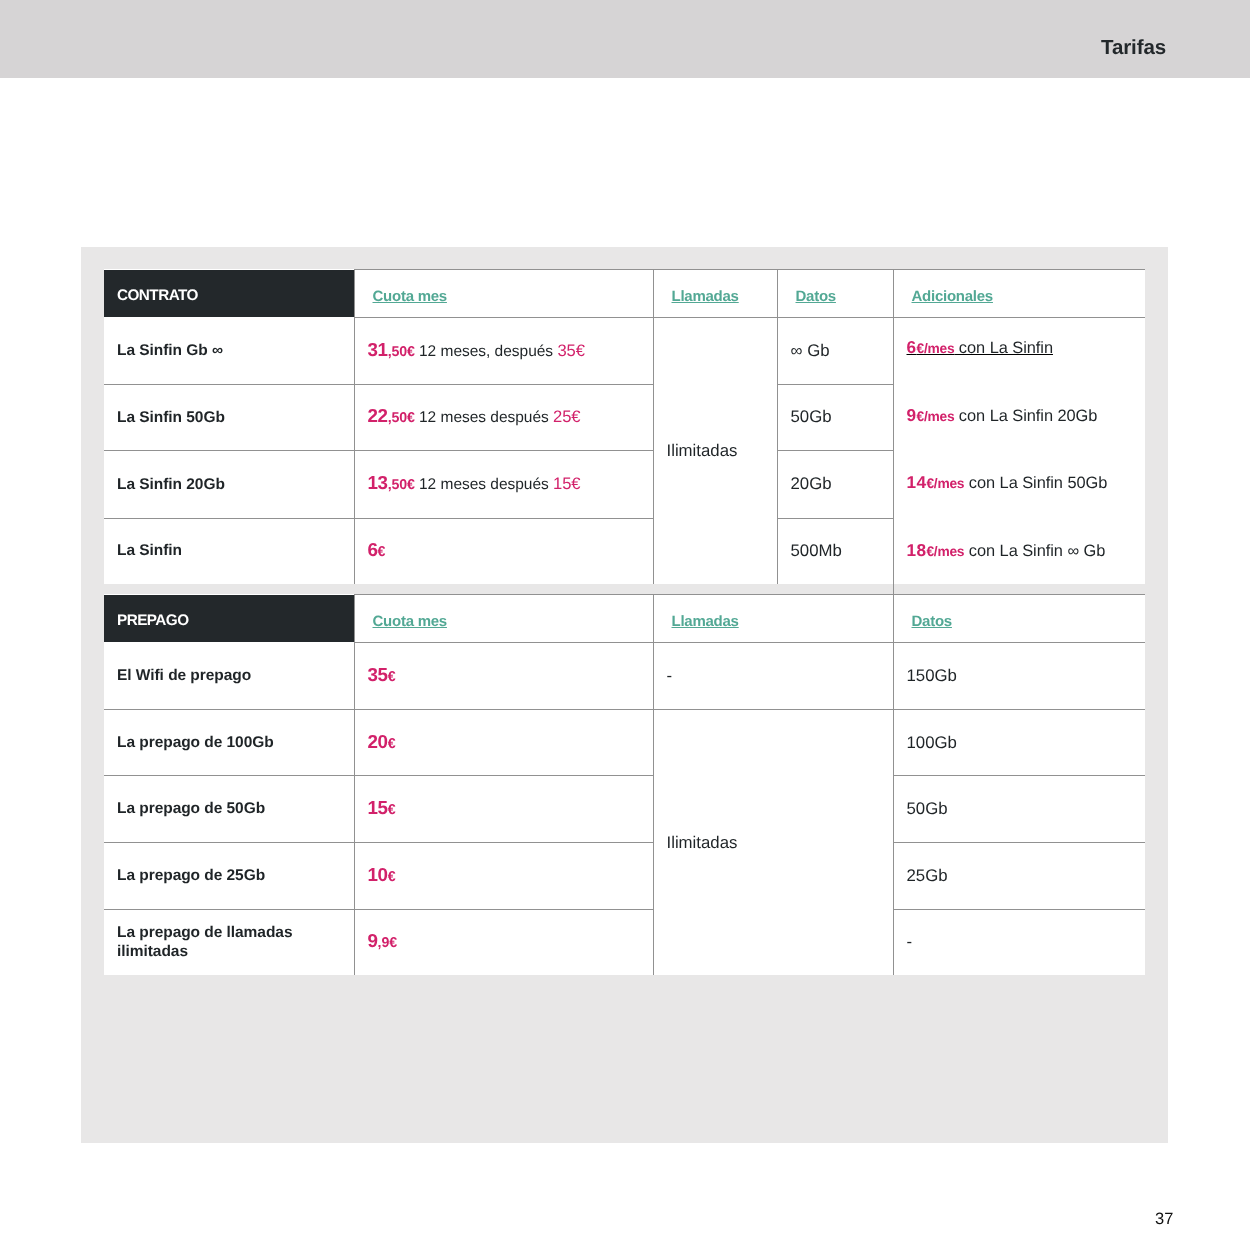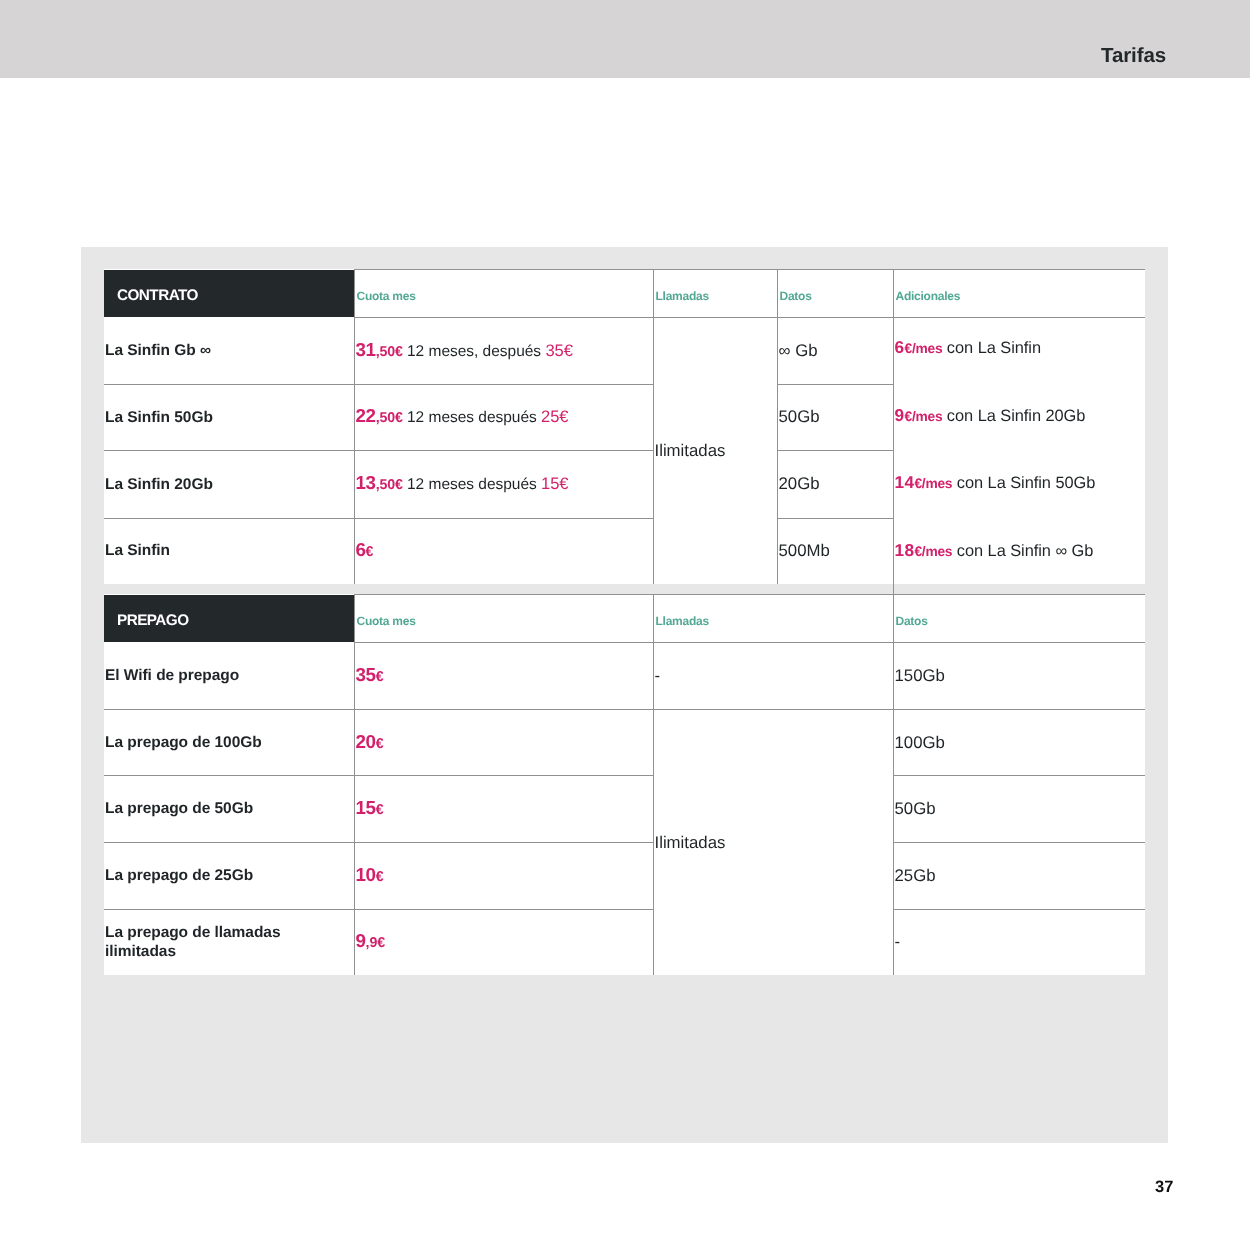--- a/index.html
+++ b/index.html
@@ -2,56 +2,56 @@
 <html><head>
 <meta charset="utf-8">
 <title>Tarifas</title>
 <style>
   html,body{margin:0;padding:0;}
   body{width:1250px;height:1249px;background:#ffffff;
        font-family:"Liberation Sans",sans-serif;position:relative;overflow:hidden;
        -webkit-font-smoothing:antialiased;text-rendering:geometricPrecision;
        transform:translateZ(0);}
   .banner{position:absolute;left:0;top:0;width:1250px;height:78px;background:#d6d4d5;}
-  .banner-title{position:absolute;left:1101px;top:44px;font-size:20.5px;font-weight:bold;
+  .banner-title{position:absolute;left:1101px;top:36px;font-size:20.5px;font-weight:bold;
                 color:#23282b;line-height:24px;letter-spacing:-0.1px;}
   .panel{position:absolute;left:81px;top:247px;width:1087px;height:896px;background:#e8e7e7;}
 
   .tbl{position:absolute;left:104px;width:1041px;border-collapse:collapse;
        table-layout:fixed;background:#ffffff;}
   .tbl td,.tbl th{padding:0;text-align:left;vertical-align:middle;border:0 solid #919191;}
 
   
   .tbl th.hdr-dark{background:#23282b;color:#ffffff;font-size:15.3px;font-weight:bold;
             letter-spacing:-0.55px;padding-left:13px;padding-top:6px;}
-  .tbl th.hdr-col{color:#52a894;font-size:12px;font-weight:bold;letter-spacing:-0.25px;
-           padding-left:2px;padding-top:6px;border-bottom-width:1px;}
+  .tbl th.hdr-col{color:#52a894;font-size:15px;font-weight:bold;letter-spacing:-0.25px;
+           padding-left:18px;padding-top:6px;border-bottom-width:1px;text-decoration:underline;}
   
 
   .tbl td.rule,.tbl th.rule{border-bottom-width:1px;}
   .tbl td.vr,.tbl th.vr{border-right-width:1px;margin-left:12px;}
   .tbl th.hdr-top{border-top-width:1px;}
-  .tbl td.cellpad{padding-left:1px;}
+  .tbl td.cellpad{padding-left:13px;}
   .name{font-size:15.5px;font-weight:bold;color:#1f2427;line-height:19.5px;letter-spacing:-0.05px;}
   .plain{font-size:16.8px;color:#1f2427;line-height:20px;letter-spacing:0px;}
   .big{color:#d2216a;font-weight:bold;font-size:18.8px;letter-spacing:-0.35px;}
   .sml{color:#d2216a;font-weight:bold;font-size:14.2px;letter-spacing:-0.15px;}
   .aft{color:#1f2427;font-size:15.5px;font-weight:normal;letter-spacing:-0.02px;}
   .aftpink{color:#d2216a;font-weight:normal;font-size:16.6px;letter-spacing:-0.1px;}
   .price{line-height:20px;}
 
-  .addcell > div:first-child{margin-top:-3px;}
+  .addcell > div:first-child{margin-top:-3px;text-decoration:underline;}
   .addline{line-height:27.5px;white-space:nowrap;font-size:0;height:27.5px;margin-top:40px;}
   .addline span{line-height:27.5px;vertical-align:baseline;}
   .addline .unit{color:#d2216a;font-weight:bold;font-size:17.2px;letter-spacing:0.4px;}
   .addline .unitsm{color:#d2216a;font-weight:bold;font-size:13.8px;letter-spacing:-0.25px;}
   .addline .rest{color:#1f2427;font-size:16.4px;letter-spacing:-0.05px;}
 
   .gapline{position:absolute;width:1px;background:#919191;}
-  .pagenum{position:absolute;left:1155px;top:1178px;font-size:16.5px;font-weight:bold;color:#111;line-height:19px;}
+  .pagenum{position:absolute;left:1155px;top:1210px;font-size:16.5px;font-weight:normal;color:#111;line-height:19px;}
 </style>
 </head>
 <body>
 
 <div class="banner"></div>
 <div class="banner-title">Tarifas</div>
 <div class="panel"></div>
 
 <table class="tbl" style="top:269px">
   <colgroup>

